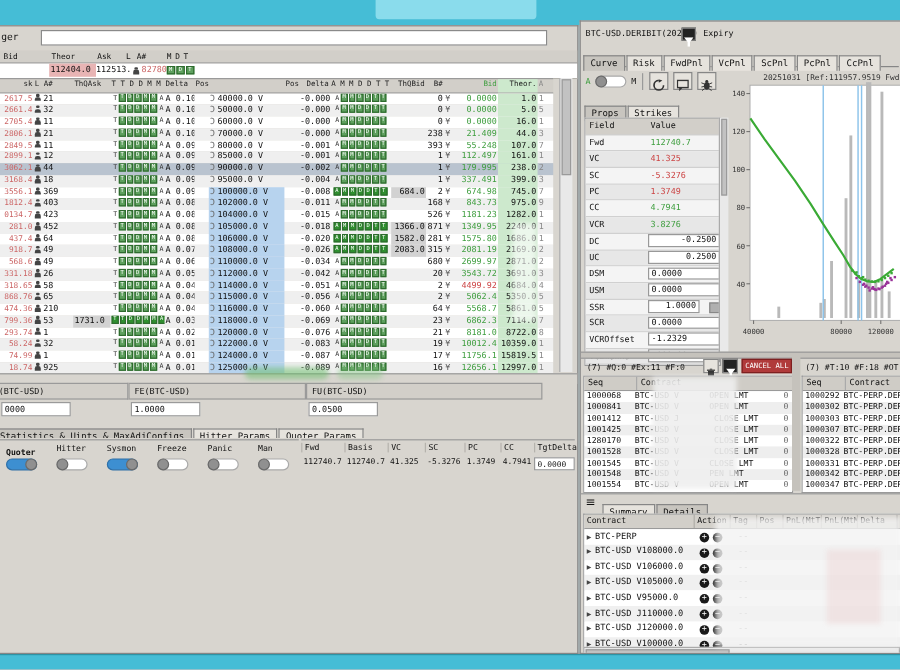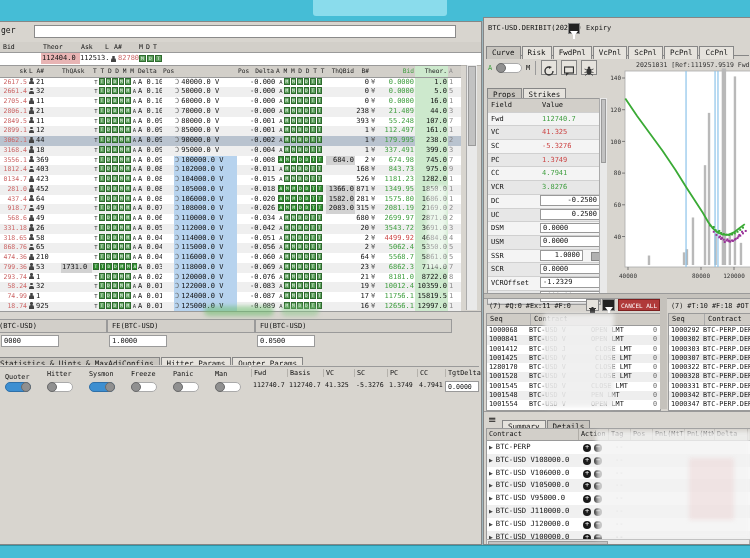--- a/index.html
+++ b/index.html
@@ -330,21 +330,21 @@
         <span class="lc c4">A 0.081</span>
         <span class="lc c5"></span>
         <span class="lc c6 bluecell"><span class="strike-ic">Ɔ</span>105000.0 V</span>
         <span class="lc c7"></span>
         <span class="lc c8">-0.018</span>
         <span class="lc c9" style="padding-left: 3px;"><span><span class="gb bright">A</span><span class="gb bright">M</span><span class="gb bright">M</span><span class="gb bright">D</span><span class="gb bright">D</span><span class="gb bright">T</span><span class="gb bright">T</span></span></span>
         <span class="lc c10 chip">1366.0</span>
         <span class="lc c11">871</span>
         <span class="lc c12">¥</span>
         <span class="lc c13">1349.95</span>
-        <span class="lc c14">1850.0</span>
+        <span class="lc c14">2240.0</span>
         <span class="lc c15">1</span>
       </div>
       <div class="lrow even">
         <span class="lc c0">437.4</span>
         <span class="lc c1"><span class="person"></span>64</span>
         <span class="lc c2"></span>
         <span class="lc c3"><span><span class="plain">T</span><span class="gb">T</span><span class="gb">D</span><span class="gb">D</span><span class="gb">M</span><span class="gb">M</span><span class="plain">A</span></span></span>
         <span class="lc c4">A 0.080</span>
         <span class="lc c5"></span>
         <span class="lc c6 bluecell"><span class="strike-ic">Ɔ</span>106000.0 V</span>
@@ -566,21 +566,21 @@
   <div id="param-fields" style="position: absolute; left: 0px; top: 297px; width: 482px; height: 30px;">
       <div style="position: absolute; left: 0px; top: 0px; width: 108px; height: 14px; border-top: 1px solid rgb(154, 154, 154); border-right: 1px solid rgb(154, 154, 154); border-bottom: 1px solid rgb(154, 154, 154); border-image: initial; border-left: none; background: rgb(210, 207, 201); font-size: 7px; line-height: 13px; padding-left: 0px; box-sizing: border-box; overflow: hidden;">(BTC-USD)</div>
       <div style="position: absolute; left: 2px; top: 16px; width: 58px; height: 12px; background: rgb(255, 255, 255); border: 1px solid rgb(154, 154, 154); font-size: 7px; line-height: 11px; padding-left: 2px; box-sizing: border-box;">0000</div>
       <div style="position: absolute; left: 108px; top: 0px; width: 148px; height: 14px; border: 1px solid rgb(154, 154, 154); background: rgb(210, 207, 201); font-size: 7px; line-height: 13px; padding-left: 4px; box-sizing: border-box; overflow: hidden;">FE(BTC-USD)</div>
       <div style="position: absolute; left: 110px; top: 16px; width: 58px; height: 12px; background: rgb(255, 255, 255); border: 1px solid rgb(154, 154, 154); font-size: 7px; line-height: 11px; padding-left: 2px; box-sizing: border-box;">1.0000</div>
       <div style="position: absolute; left: 256px; top: 0px; width: 197px; height: 14px; border: 1px solid rgb(154, 154, 154); background: rgb(210, 207, 201); font-size: 7px; line-height: 13px; padding-left: 4px; box-sizing: border-box; overflow: hidden;">FU(BTC-USD)</div>
       <div style="position: absolute; left: 258px; top: 16px; width: 58px; height: 12px; background: rgb(255, 255, 255); border: 1px solid rgb(154, 154, 154); font-size: 7px; line-height: 11px; padding-left: 2px; box-sizing: border-box;">0.0500</div>
     </div>
   <div id="param-tabs" style="position:absolute;left:0;top:329px;height:14px;white-space:nowrap;overflow:hidden;width:340px;"><span class="tab active" style="margin-left: -5px;">Statistics &amp; Uints &amp; MaxAdjConfigs</span><span class="tab">Hitter Params</span><span class="tab">Quoter Params</span></div>
   <div id="toggle-area" style="position: absolute; left: 0px; top: 344px; width: 250px; height: 36px; border-top: 1px solid rgb(154, 154, 154);">
-      <span style="position: absolute; left: 6px; top: 6px; font-size: 6.8px;">Quoter</span>
+      <span style="position: absolute; left: 6px; top: 6px; font-size: 6.8px; font-weight: bold;">Quoter</span>
       <span class="toggle on" style="position: absolute; left: 6px; top: 15px;">
         <span class="knob"></span>
       </span>
       <span style="position: absolute; left: 48px; top: 3px; font-size: 6.8px;">Hitter</span>
       <span class="toggle" style="position: absolute; left: 48px; top: 15px;">
         <span class="knob"></span>
       </span>
       <span style="position: absolute; left: 90px; top: 3px; font-size: 6.8px;">Sysmon</span>
       <span class="toggle on" style="position: absolute; left: 90px; top: 15px;">
         <span class="knob"></span>

